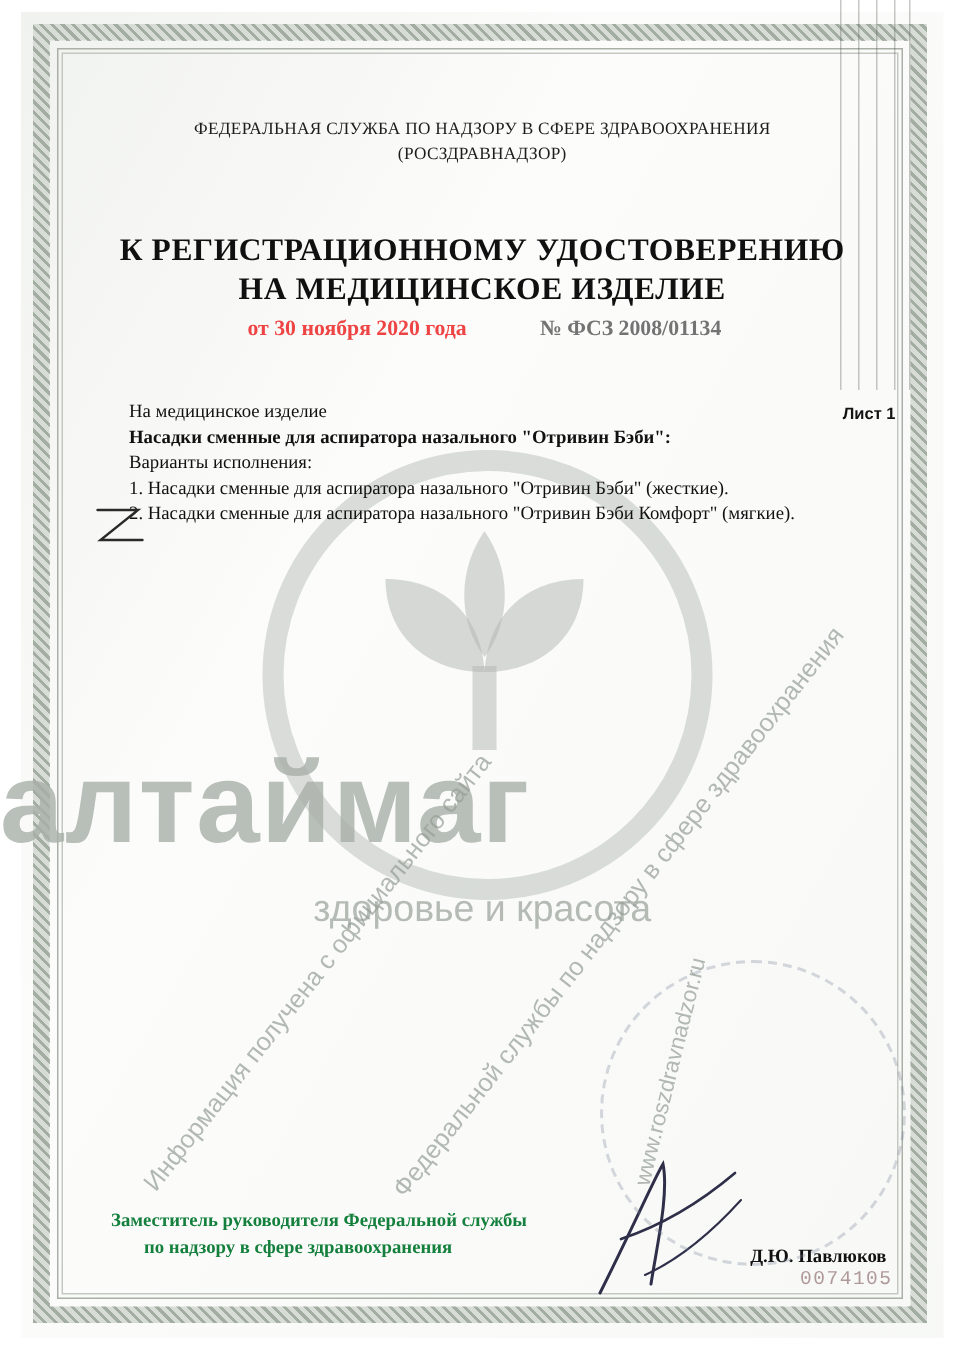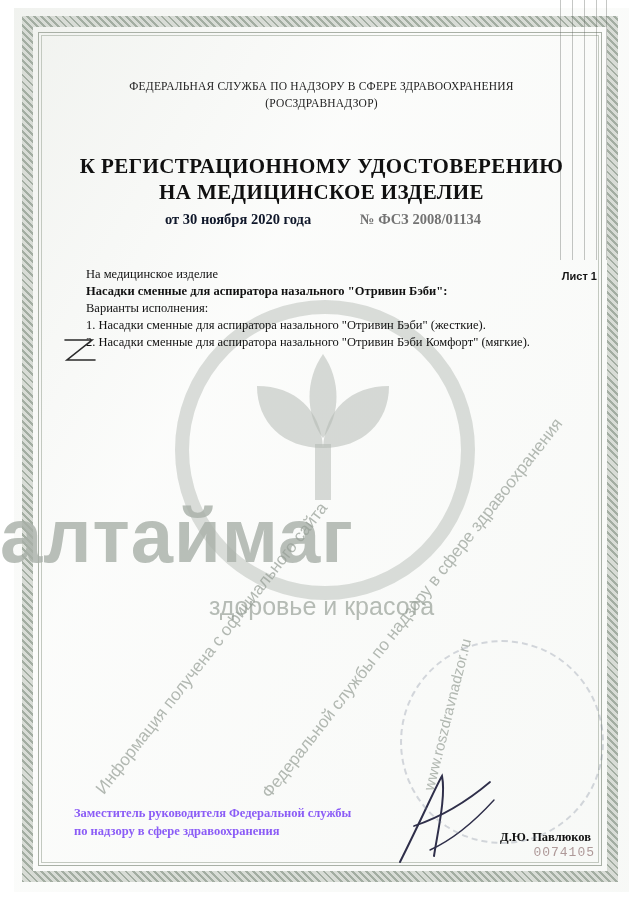--- a/index.html
+++ b/index.html
@@ -160,21 +160,21 @@
   .title1 { top: 129px; }
   .title2 { top: 154px; }
   .title3 { top: 180px; }
 
   .date {
     position: absolute;
     left: 165px; top: 211px;
     font-size: 14.5px;
     font-family: "Liberation Serif", serif;
     font-weight: bold;
-    color: #0f172a;
+    color: #ef4444;
     text-align: right;
   }
   .regno {
     position: absolute;
     left: 360px; top: 211px;
     font-size: 14.5px;
     font-family: "Liberation Serif", serif;
     font-weight: bold;
     color: #737373;
   }
@@ -196,24 +196,24 @@
     color: #111;
   }
   .b-line.bold { font-weight: bold; }
 
   .sign-line {
     position: absolute;
     left: 74px;
     font-family: "Liberation Serif", serif;
     font-weight: bold;
     font-size: 12.5px;
-    color: #8b5cf6;
+    color: #15803d;
   }
   .sign1 { top: 806px; }
-  .sign2 { top: 824px; }
+  .sign2 { top: 824px; margin-left: 22px; }
   .sign-name {
     position: absolute;
     right: 52px; top: 830px;
     font-family: "Liberation Serif", serif;
     font-weight: bold;
     font-size: 12.5px;
     color: #111;
   }
   .doc-number {
     position: absolute;

